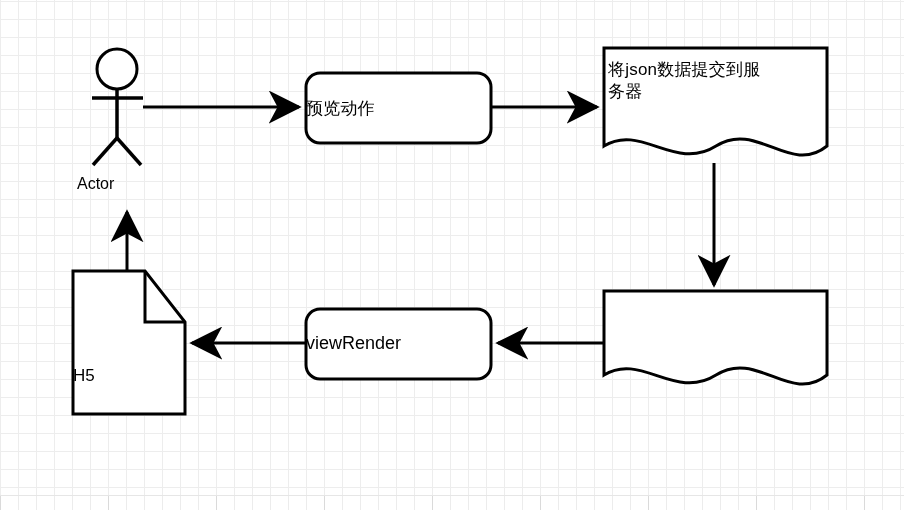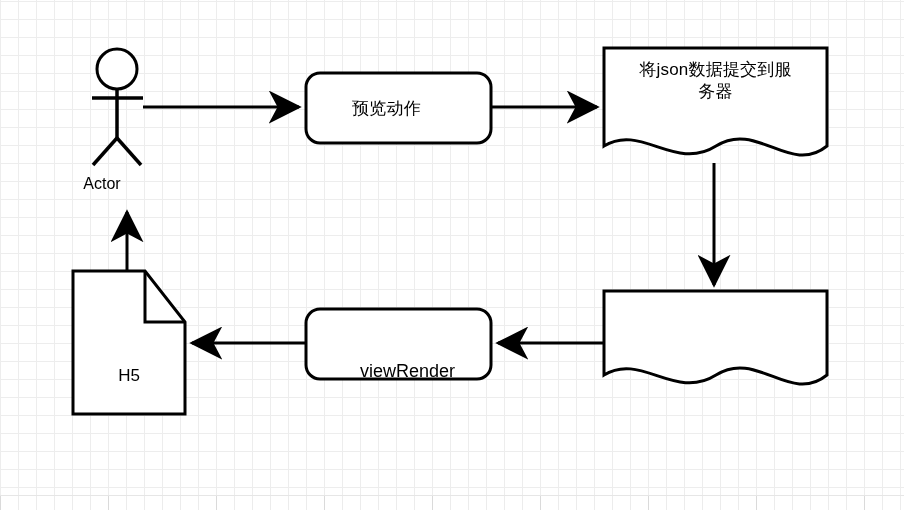--- a/index.html
+++ b/index.html
@@ -53,21 +53,21 @@
 
   #diagram-svg {
     position: absolute;
     left: 0; top: 0;
     width: 904px;
     height: 510px;
   }
   .shape-label {
     position: absolute;
     color: #000000;
-    text-align: center;
+    text-align: left;
     line-height: 1.28;
     white-space: pre-line;
     pointer-events: none;
   }
   .lbl-cjk { font-size: 17px; letter-spacing: 0.2px; }
   .lbl-latin { font-size: 18px; }
   .lbl-actor { font-size: 16px; }
   .lbl-h5 { font-size: 17px; margin-top: 32px; }
 </style>
 </head>
@@ -189,25 +189,25 @@
 
     <g>
       <line x1="306" y1="343" x2="192" y2="343" stroke="#000000" stroke-width="3" marker-end="url(#arrow-right)"></line>
     </g>
 
     <g>
       <line x1="127" y1="271" x2="127" y2="212" stroke="#000000" stroke-width="3" marker-end="url(#arrow-right)"></line>
     </g>
   </svg>
 
-  <div class="shape-label lbl-actor" style="left:62px; top:174px; width:80px;">Actor</div>
+  <div class="shape-label lbl-actor" style="left:77px; top:174px; width:80px;">Actor</div>
 
   <div class="shape-label lbl-cjk" style="left:306px; top:98px; width:161px;">预览动作</div>
 
   <div class="shape-label lbl-cjk" style="left:608px; top:59px; width:215px;">将json数据提交到服
 务器</div>
 
 
-  <div class="shape-label lbl-latin" style="left:306px; top:332px; width:203px;margin-top:28px;">viewRender</div>
+  <div class="shape-label lbl-latin" style="left:306px; top:332px; width:203px;">viewRender</div>
 
   <div class="shape-label lbl-h5" style="left:73px; top:333px; width:112px;">H5</div>
 
 </div>
 
 </body></html>

